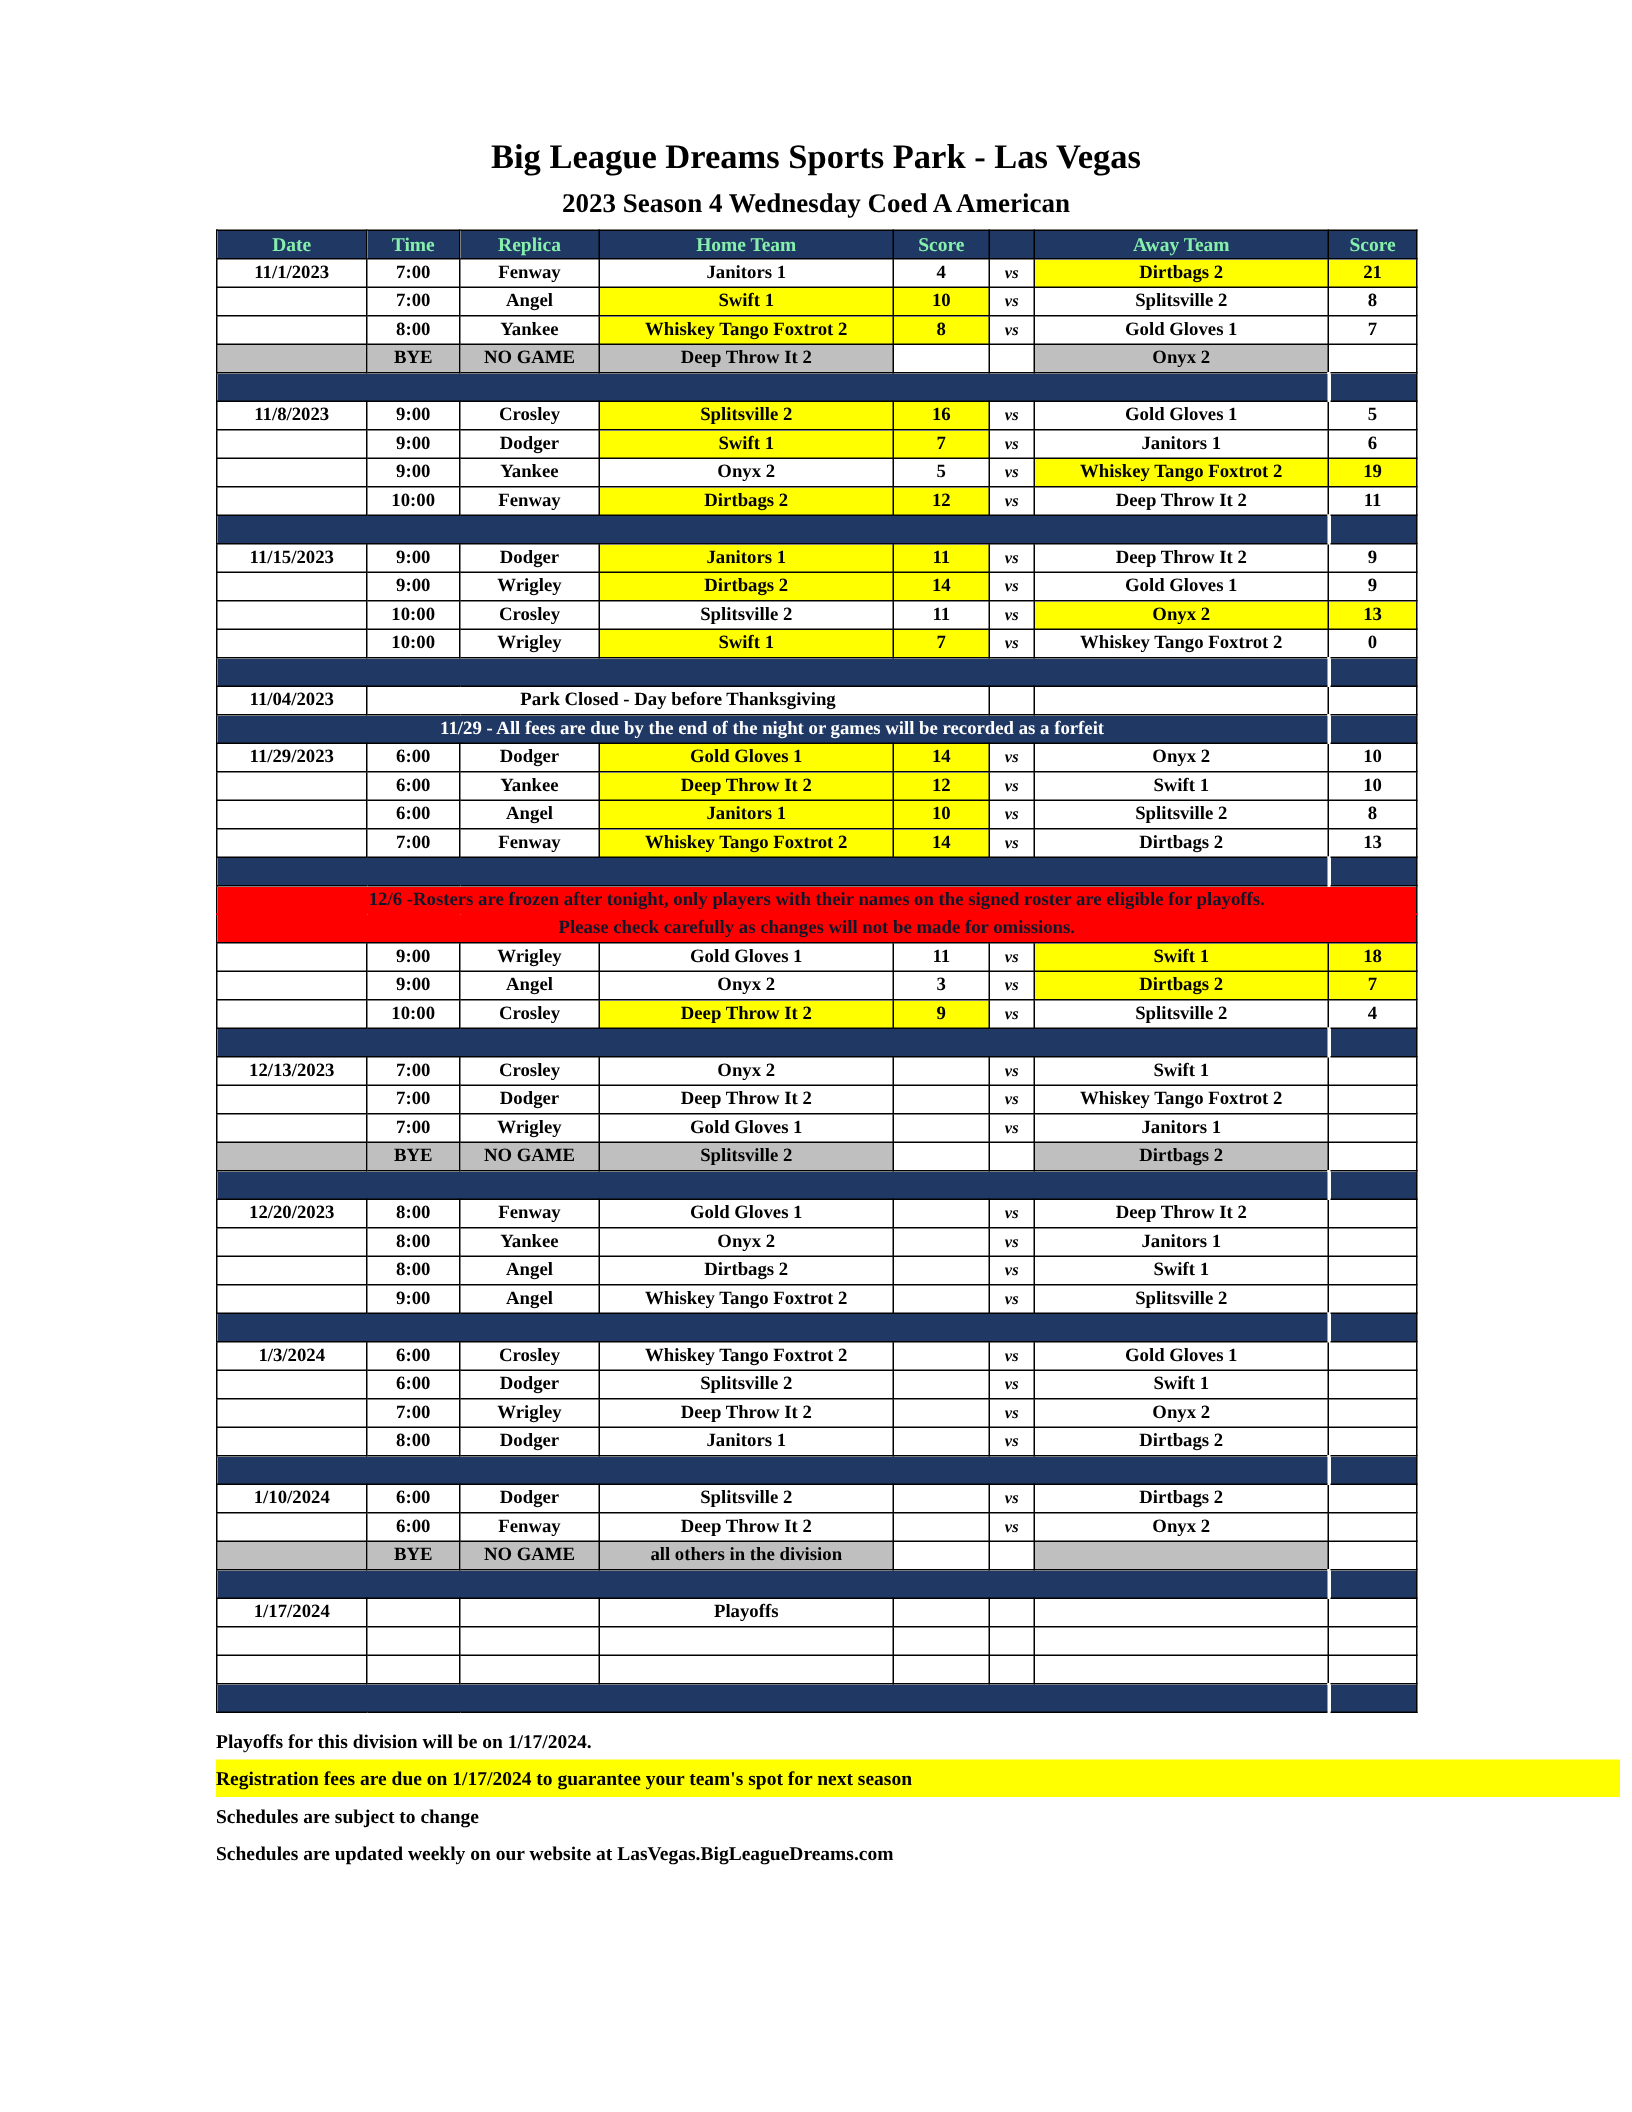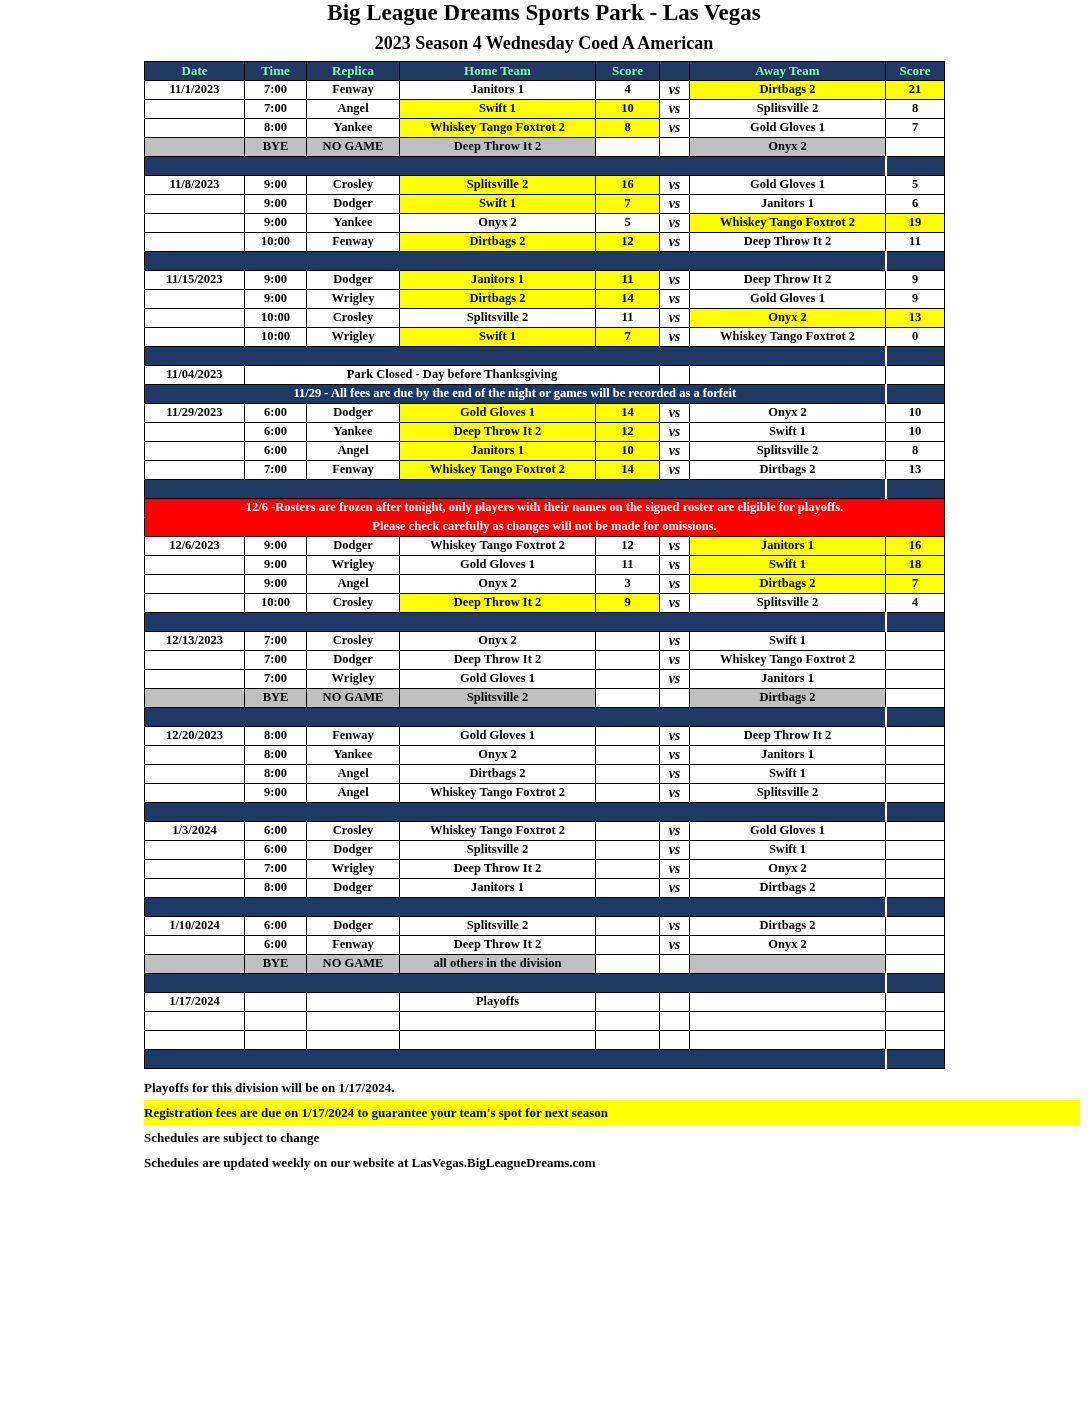--- a/index.html
+++ b/index.html
@@ -2,41 +2,41 @@
 <html style="--navy: #1f3864; --yellow: #ffff00; --gray: #bfbfbf; --red: #ff0000;"><head>
 <meta charset="utf-8">
 <style>
   :root { --navy:#1f3864; --yellow:#ffff00; --gray:#bfbfbf; --red:#ff0000; }
   * { box-sizing: border-box; }
   html, body { margin:0; padding:0; }
   body {
     width:1088px; height:1408px; background:#ffffff; overflow:hidden;
     font-family:"Liberation Serif","DejaVu Serif",serif; color:#000;
   }
-  .page { }
+  .page { padding-top:92px; }
   .page-title { font-size:23px; font-weight:bold; text-align:center; margin:0; }
   .page-subtitle { font-size:18px; font-weight:bold; text-align:center; margin:7px 0 0; }
   .page-note { font-size:15px; font-weight:bold; font-style:italic; text-align:center; margin:5px 0 0; }
 
   table.schedule { border-collapse:collapse; table-layout:fixed; width:800px; margin:7px 0 0 144px; }
   .schedule th, .schedule td {
     border:1px solid #000; height:19px; padding:0 2px;
     font-size:12.5px; font-weight:bold; text-align:center;
     line-height:1.1; overflow:hidden; white-space:nowrap;
   }
   .schedule thead th { background:var(--navy); color:#86efac; font-size:13px; }
   td.yellow { background:var(--yellow); }
   td.gray { background:var(--gray); }
   td.sep { background:var(--navy); }
   td.sep-last { border-left:2px solid #ffffff; }
   td.notice { background:var(--navy); color:#ffffff;margin-left:16px; }
-  tr.alert td { background:var(--red); color:#ffffff; border-left:1px solid #000; border-right:1px solid #000;margin-left:48px; }
+  tr.alert td { background:var(--red); color:#0f172a; border-left:1px solid #000; border-right:1px solid #000;margin-left:48px; }
   tr.alert-first td { border-bottom-color:var(--red); }
   tr.alert-last td { border-top-color:var(--red); }
-  td.vs-cell { font-style:italic; font-size:14px; }
+  td.vs-cell { font-style:italic; font-size:11px; }
 
   .footer { margin:6px 0 0 144px; }
   .footer-line { font-size:13px; font-weight:bold; line-height:25px; white-space:nowrap; }
   .footer-line.hl { background:var(--yellow); width:936px; }
 </style>
 </head>
 <body>
 
 <div class="page">
   <h1 class="page-title">Big League Dreams Sports Park - Las Vegas</h1>
@@ -253,30 +253,20 @@
           <td class="sep" colspan="7"></td>
           <td class="sep sep-last"></td>
         </tr>
         <tr class="alert alert-first">
           <td colspan="8">12/6 -Rosters are frozen after tonight, only players with their names on the signed roster are eligible for playoffs.</td>
         </tr>
         <tr class="alert alert-last">
           <td colspan="8">Please check carefully as changes will not be made for omissions.</td>
         </tr>
         <tr>
-          <td>12/6/2023</td>
-          <td>9:00</td>
-          <td>Dodger</td>
-          <td>Whiskey Tango Foxtrot 2</td>
-          <td>12</td>
-          <td class="vs-cell">vs</td>
-          <td class="yellow">Janitors 1</td>
-          <td class="yellow">16</td>
-        </tr>
-        <tr>
           <td></td>
           <td>9:00</td>
           <td>Wrigley</td>
           <td>Gold Gloves 1</td>
           <td>11</td>
           <td class="vs-cell">vs</td>
           <td class="yellow">Swift 1</td>
           <td class="yellow">18</td>
         </tr>
         <tr>

